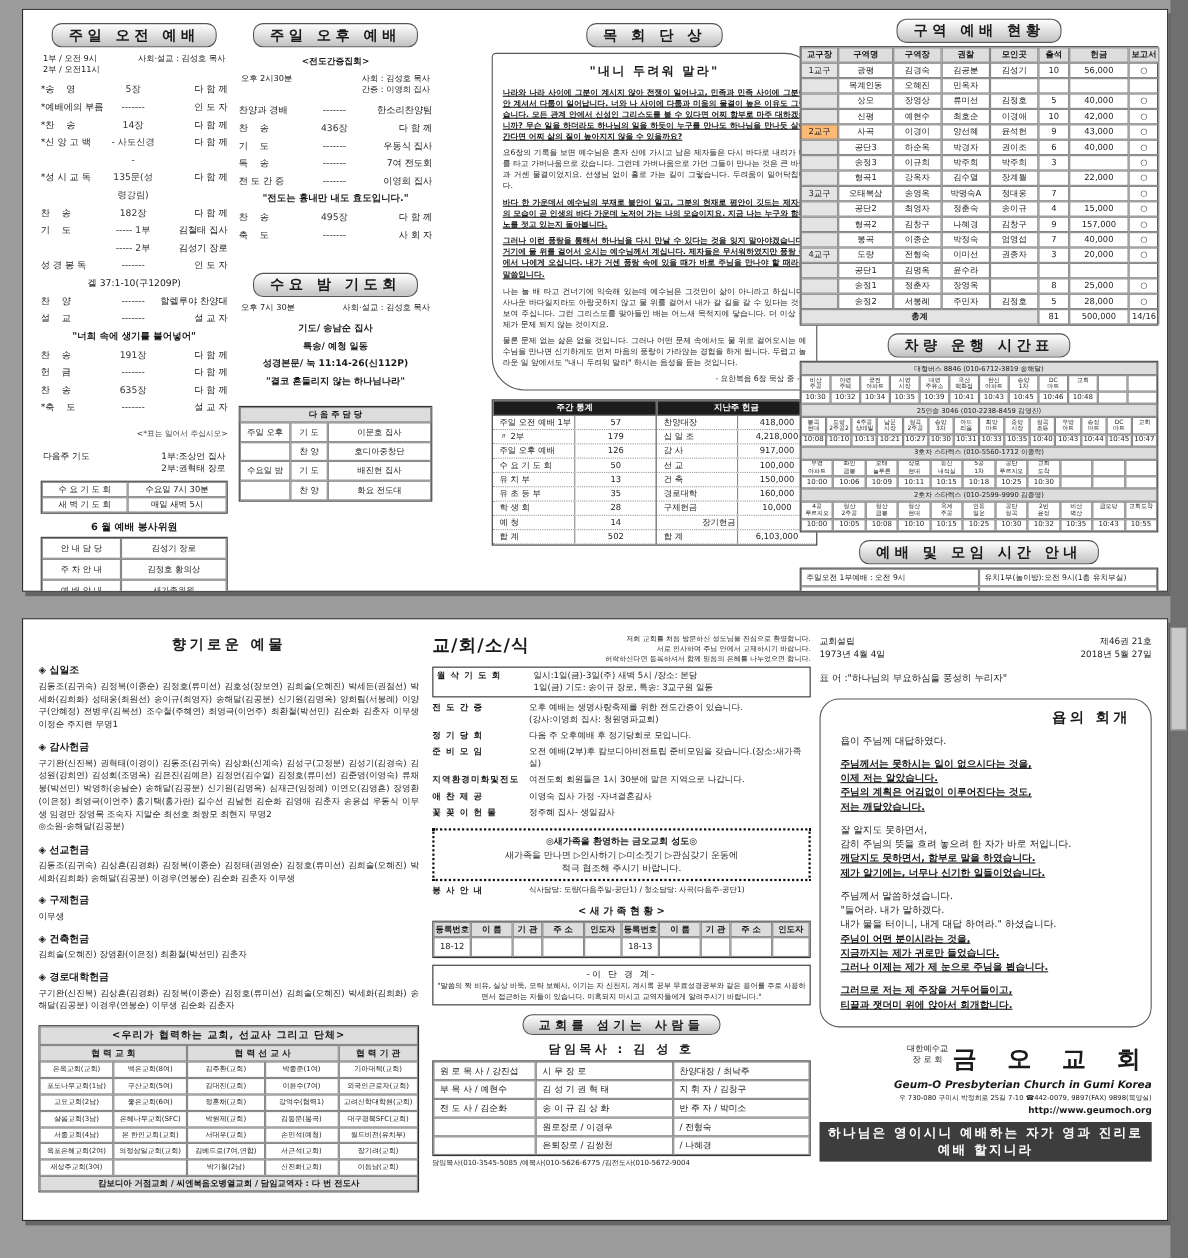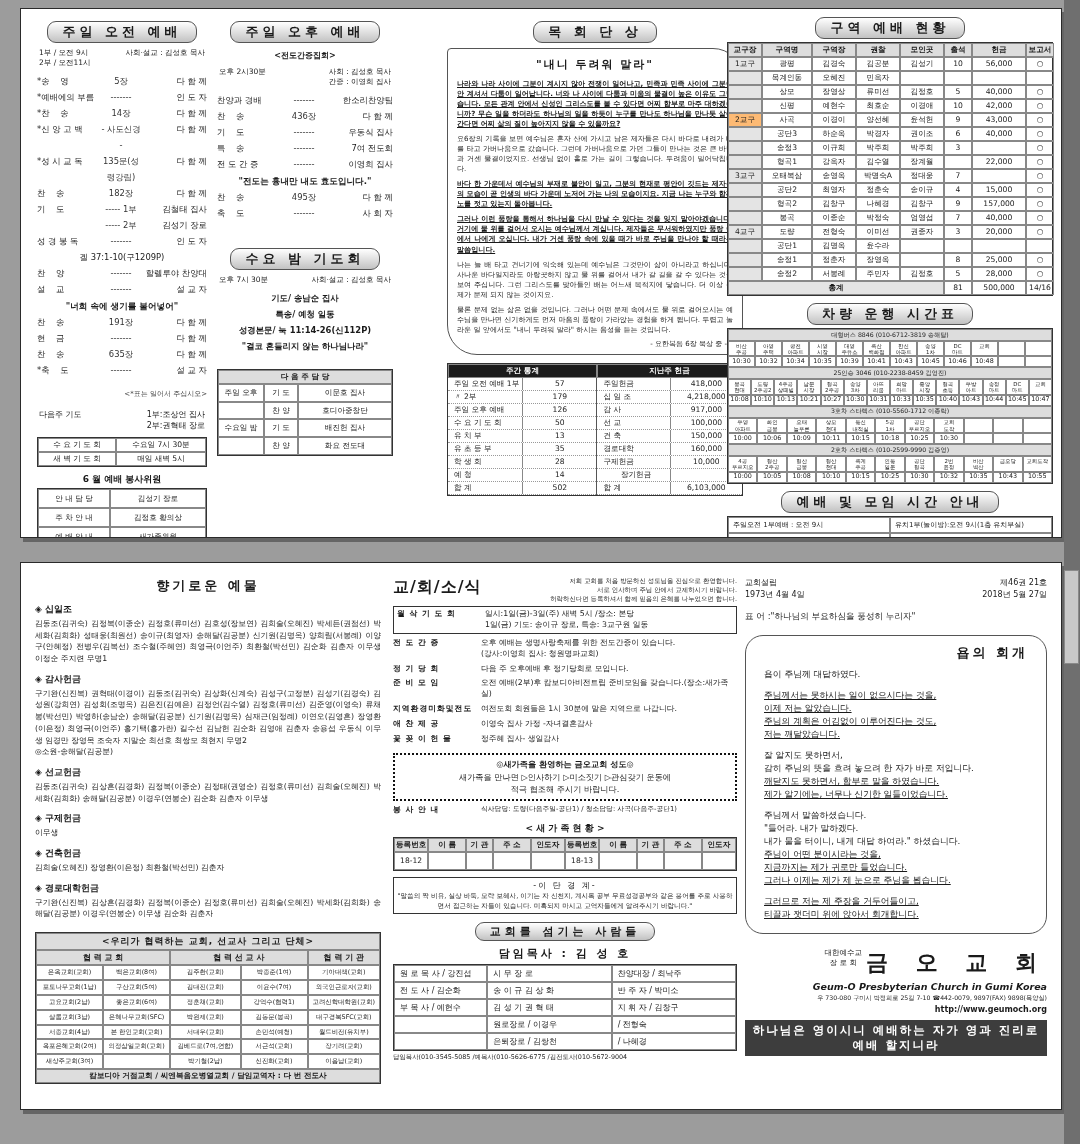--- a/index.html
+++ b/index.html
@@ -64,21 +64,21 @@
   .cultbox{border:1.5px solid #333;padding:2px 2px;margin:6px 0;font-size:6.6px;line-height:1.45;text-align:center}
   .cultbox .ct{font-size:8px;letter-spacing:2px;margin-bottom:1px}
   .pastor-line{text-align:center;font-weight:bold;font-size:11px;letter-spacing:3px;margin:3px 0}
   .serv .tr>div{font-size:8px;text-align:left;padding:2px 5px;white-space:nowrap}
   .phones{font-size:6.4px;margin-top:2px;color:#222}
   .hdr2{display:flex;justify-content:space-between;font-size:8px;line-height:1.5}
   .motto{font-size:8.6px;margin:10px 0 12px}
   .jobbox{border:1.3px solid #555;border-radius:18px;padding:10px 18px;font-size:8.8px;line-height:1.1}
   .jobbox .jt{text-align:right;font-weight:bold;font-size:13px;letter-spacing:3px;margin-bottom:10px}
   .jl{min-height:13px;white-space:pre-line}
-  .jl.u{text-decoration:underline;font-weight:normal}
+  .jl.u{text-decoration:underline;font-weight:bold}
   .jl.sp{min-height:8px}
   .logo{display:flex;justify-content:flex-end;margin-top:14px}
   .logo .small{font-size:7.5px;line-height:1.3;white-space:pre-line;text-align:center;margin-right:4px}
   .logo .big{font-size:22px;font-weight:bold;letter-spacing:10px}
   .en{Text-align:right;font-style:italic;font-weight:bold;font-size:9.5px;text-align:right;margin-top:3px}
   .addr{font-size:6.2px;text-align:right;color:#222;margin-top:2px}
   .web{font-size:8px;text-align:right;font-weight:bold;margin:2px 0 6px}
   .verse{background:#3d3d3d;color:#fff;text-align:center;font-weight:bold;font-size:11.5px;
          letter-spacing:2px;padding:3px 0;margin-top:6px}
   .pre{white-space:pre-line}
@@ -375,21 +375,21 @@
               <div style="border:none;border-left:0.5px solid #888">14</div>
             </div>
             <div class="tr gw" style="border-bottom:1px dotted #999">
               <div style="border:none;text-align:left;padding-left:6px">합  계</div>
               <div style="border:none;border-left:0.5px solid #888">502</div>
             </div>
           </div>
         <div style="flex:1.12;border-left:1px solid #555">
 
         <div class="tr gw" style="border-bottom:1px dotted #999">
-              <div style="border:none;text-align:left;padding-left:6px">주일헌금</div>
+              <div style="border:none;text-align:left;padding-left:6px">찬양대장</div>
               <div style="border:none;border-left:0.5px solid #888">418,000</div>
             </div>
             <div class="tr gw" style="border-bottom:1px dotted #999">
               <div style="border:none;text-align:left;padding-left:6px">십 일 조</div>
               <div style="border:none;border-left:0.5px solid #888">4,218,000</div>
             </div>
             <div class="tr gw" style="border-bottom:1px dotted #999">
               <div style="border:none;text-align:left;padding-left:6px">감    사</div>
               <div style="border:none;border-left:0.5px solid #888">917,000</div>
             </div>
@@ -403,21 +403,21 @@
             </div>
             <div class="tr gw" style="border-bottom:1px dotted #999">
               <div style="border:none;text-align:left;padding-left:6px">경로대학</div>
               <div style="border:none;border-left:0.5px solid #888">160,000</div>
             </div>
             <div class="tr gw" style="border-bottom:1px dotted #999">
               <div style="border:none;text-align:left;padding-left:6px">구제헌금</div>
               <div style="border:none;border-left:0.5px solid #888">10,000</div>
             </div>
             <div class="tr gw" style="border-bottom:1px dotted #999">
-              <div style="border:none;text-align:center;padding-left:6px">장기헌금</div>
+              <div style="border:none;text-align:right;padding-left:6px">장기헌금</div>
               <div style="border:none;border-left:0.5px solid #888"></div>
             </div>
             <div class="tr gw" style="border-bottom:1px dotted #999">
               <div style="border:none;text-align:left;padding-left:6px">합  계</div>
               <div style="border:none;border-left:0.5px solid #888">6,103,000</div>
             </div>
           </div>
       </div>
     </div>
   </div>
@@ -966,28 +966,28 @@
     <div class="pastor-line">담임목사 : 김 성 호</div>
     <div class="tbl serv">
       <div>
 
       <div class="tr gv">
             <div>원 로 목 사 / 강진섭</div>
             <div>시   무   장   로</div>
             <div>찬양대장  /  최낙주</div>
           </div>
           <div class="tr gv">
+            <div>부    목    사 / 예현수</div>
+            <div>김 성 기    권 혁 태</div>
+            <div>지 휘 자  /  김창구</div>
+          </div>
+          <div class="tr gv">
             <div>전    도    사 / 김순화</div>
             <div>송 이 규    김 상 화</div>
             <div>반 주 자  /  박미소</div>
-          </div>
-          <div class="tr gv">
-            <div>부    목    사 / 예현수</div>
-            <div>김 성 기    권 혁 태</div>
-            <div>지 휘 자  /  김창구</div>
           </div>
           <div class="tr gv">
             <div></div>
             <div>원로장로 / 이경우</div>
             <div>/  전형숙</div>
           </div>
           <div class="tr gv">
             <div></div>
             <div>은퇴장로 / 김쌍천</div>
             <div>/  나혜경</div>

